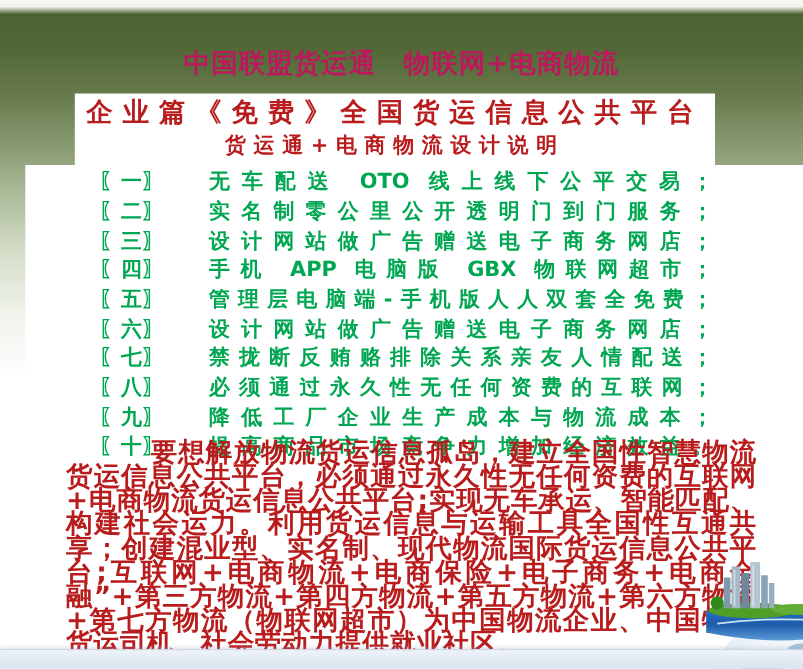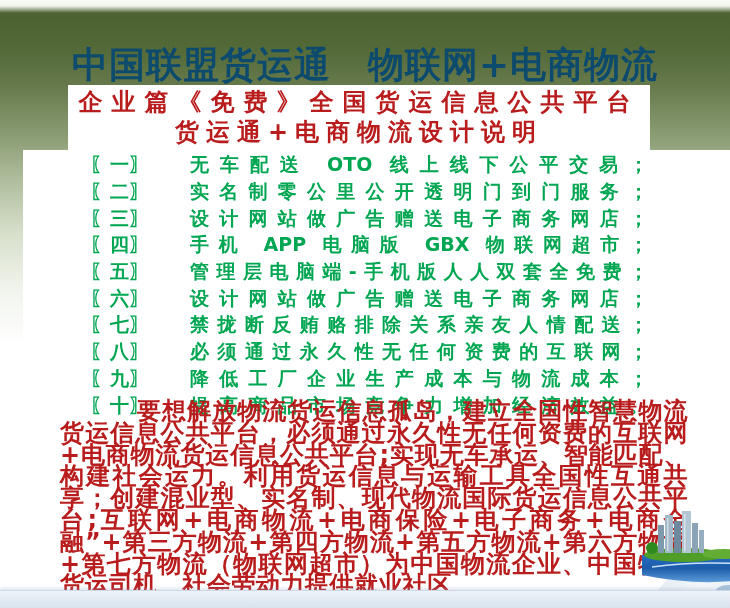--- a/index.html
+++ b/index.html
@@ -7,29 +7,29 @@
     width:730px;height:608px;position:relative;overflow:hidden;
     font-family:"DejaVu Sans","Liberation Sans",sans-serif;
     font-weight:bold;
     background:linear-gradient(180deg,
       #fafbf8 0px,#f0f3ec 6px,#4c6230 13px,#526836 45px,
       #66794b 85px,#8a9c73 135px,#b3c1a2 185px,#d8e0cc 235px,
       #f1f4ed 290px,#ffffff 345px,#ffffff 608px);
   }
   .title{
     position:absolute;left:0;top:41px;width:730px;
-    text-align:center;color:#0c4a6e;font-size:36px;
+    text-align:center;color:#be185d;font-size:24px;
     letter-spacing:1px;white-space:nowrap;
   }
   .heading-panel{
     position:absolute;left:68px;top:85px;width:582px;height:66px;
     background:#ffffff;text-align:center;color:#b91c1c;
   }
   .heading-line1{font-size:24px;line-height:31px;letter-spacing:9px;margin-top:2px;white-space:nowrap;}
-  .heading-line2{font-size:24px;line-height:29px;letter-spacing:7px;white-space:nowrap;}
+  .heading-line2{font-size:19px;line-height:29px;letter-spacing:7px;white-space:nowrap;}
   .content-panel{
     position:absolute;left:23px;top:150px;width:707px;height:441px;
     background:#ffffff;
   }
   .benefit-list{
     position:absolute;left:67px;top:2px;width:558px;color:#00a651;
     font-size:19px;
   }
   .list-row{display:flex;height:26.7px;align-items:center;}
   .list-row .num{width:62px;margin-right:14px;letter-spacing:1px;flex:none;}

